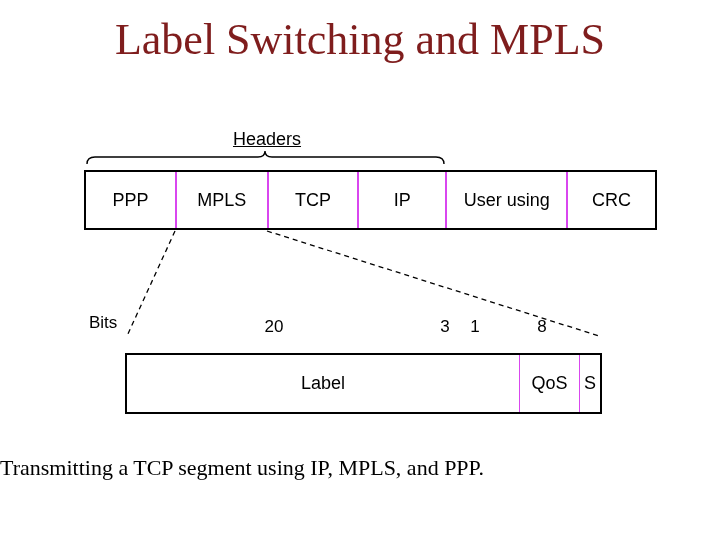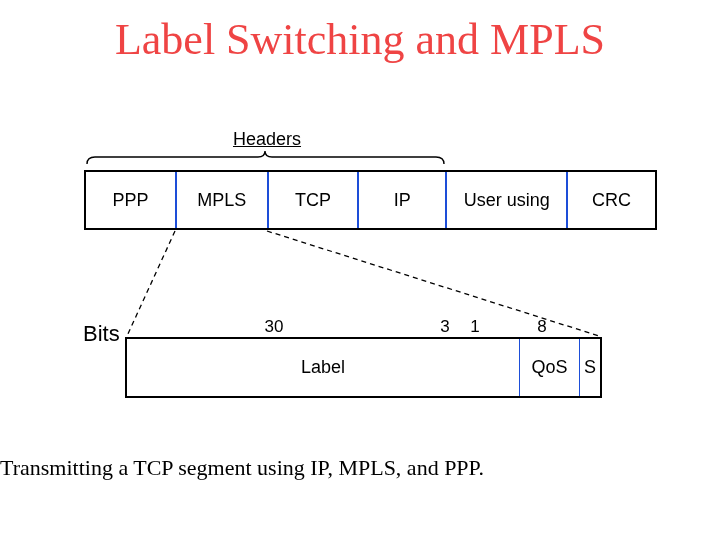--- a/index.html
+++ b/index.html
@@ -64,44 +64,43 @@
     box-sizing: border-box;
   }
   .packet-row {
     left: 84px;
     top: 170px;
     width: 573px;
     height: 60px;
   }
   .mpls-row {
     left: 125px;
-    top: 337px;
+    top: 353px;
     width: 477px;
     height: 61px;
   }
   .cell {
     flex-basis: 0;
     display: flex;
     align-items: center;
     justify-content: center;
-    border-left: 2px solid #1d4ed8;
+    border-left: 2px solid #d946ef;
     box-sizing: border-box;
     font-size: 18px;
     white-space: nowrap;
     overflow: hidden;
   }
   .cell:first-child { border-left: none; }
   .mpls-row .cell { border-left-width: 1.6px; }
   .bits-label {
     position: absolute;
-    left: 83px;
+    left: 89px;
     top: 314px;
-    font-size: 22px;
+    font-size: 17px;
     line-height: 1.0;
-    margin-top: 9px;
   }
   .bit-width {
     position: absolute;
     top: 318px;
     transform: translateX(-50%);
     font-size: 17px;
     line-height: 1.0;
   }
   .caption {
     position: absolute;
@@ -112,42 +111,42 @@
     font-family: "Liberation Serif", serif;
     font-size: 22px;
     line-height: 1.2;
   }
 </style>
 </head>
 <body>
 
 <div class="slide" style="background: rgb(255, 255, 255);">
 
-  <h1 class="title" style="color: #ef4444;">Label Switching and MPLS</h1>
+  <h1 class="title" style="color: #7f1d1d;">Label Switching and MPLS</h1>
 
   <svg class="overlay" width="720" height="540" viewBox="0 0 720 540" xmlns="http://www.w3.org/2000/svg">
     <path class="brace" d="M 87,164 Q 87,157 95,157 L 258,157 Q 265,157 265,151 Q 265,157 272,157 L 436,157 Q 444,157 444,164"></path>
     <line class="dash" x1="175" y1="231" x2="127" y2="336"></line>
     <line class="dash" x1="267" y1="231" x2="599" y2="336"></line>
   </svg>
 
   <div class="headers-label">Headers</div>
 
   <div class="field-row packet-row">
     <div class="cell" style="flex-grow:91">PPP</div>
     <div class="cell" style="flex-grow:92">MPLS</div>
     <div class="cell" style="flex-grow:91">TCP</div>
     <div class="cell" style="flex-grow:88">IP</div>
     <div class="cell" style="flex-grow:122">User using</div>
     <div class="cell" style="flex-grow:89">CRC</div>
   </div>
 
   <div class="bits-label">Bits</div>
 
-  <div class="bit-width" style="left:274px">30</div>
+  <div class="bit-width" style="left:274px">20</div>
   <div class="bit-width" style="left:445px">3</div>
   <div class="bit-width" style="left:475px">1</div>
   <div class="bit-width" style="left:542px">8</div>
 
   <div class="field-row mpls-row">
     <div class="cell" style="flex-grow:297">Label</div>
     <div class="cell" style="flex-grow:45">QoS</div>
     <div class="cell" style="flex-grow:15">S</div>
   </div>
 

